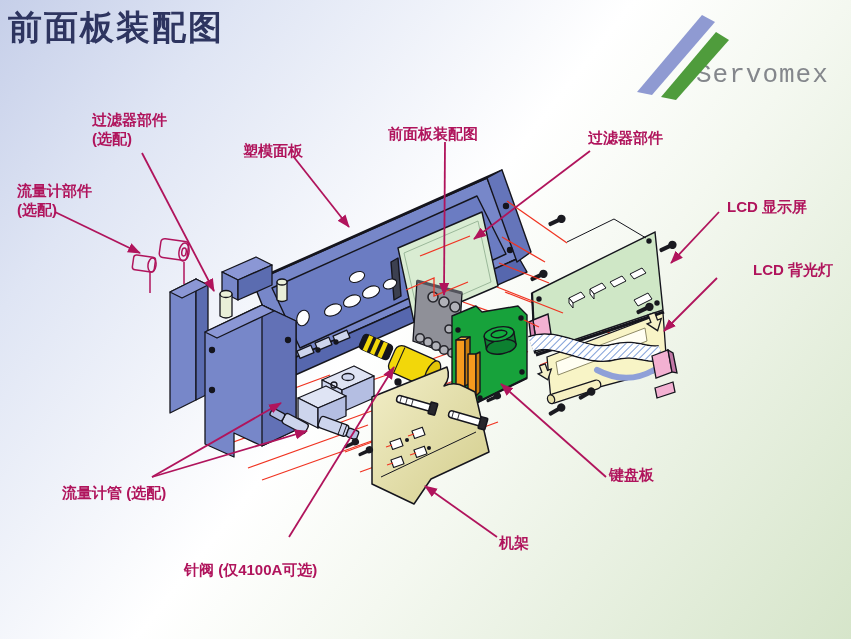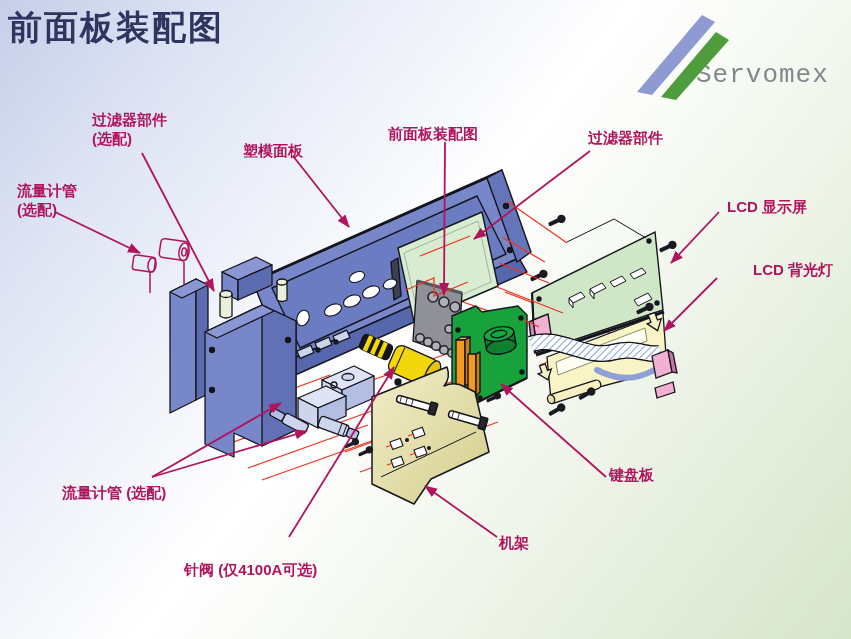--- a/index.html
+++ b/index.html
@@ -365,21 +365,21 @@
       <path d="M152,477 L281,403" marker-end="url(#arr)"></path>
       <path d="M152,477 L307,431" marker-end="url(#arr)"></path>
     </g>
   </svg>
 
   <div class="callout" style="left:92px;top:110px">
     <div>过滤器部件</div>
     <div>(选配)</div>
   </div>
   <div class="callout" style="left:17px;top:181px">
-    <div>流量计管</div>
+    <div>流量计部件</div>
     <div>(选配)</div>
   </div>
   <div class="callout" style="left:243px;top:141px">塑模面板</div>
   <div class="callout" style="left:388px;top:124px">前面板装配图</div>
   <div class="callout" style="left:588px;top:128px">过滤器部件</div>
   <div class="callout" style="left:727px;top:197px">LCD 显示屏</div>
   <div class="callout" style="left:753px;top:260px">LCD  背光灯</div>
   <div class="callout" style="left:609px;top:465px">键盘板</div>
   <div class="callout" style="left:499px;top:533px">机架</div>
   <div class="callout" style="left:62px;top:483px">流量计管 (选配)</div>

